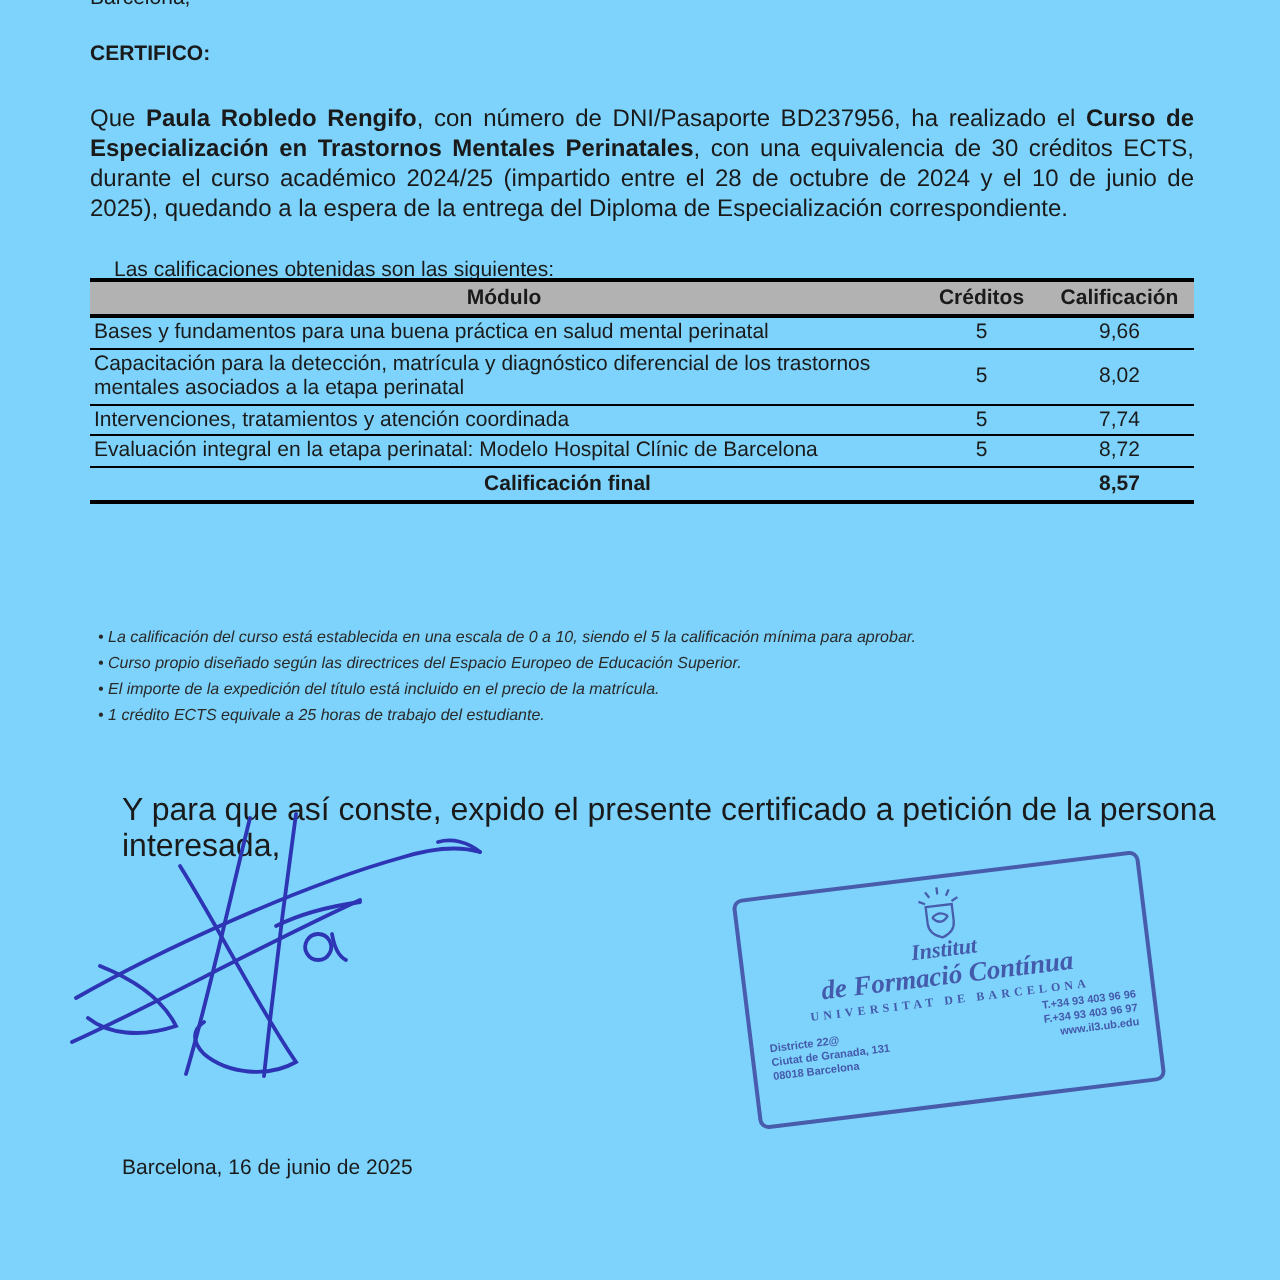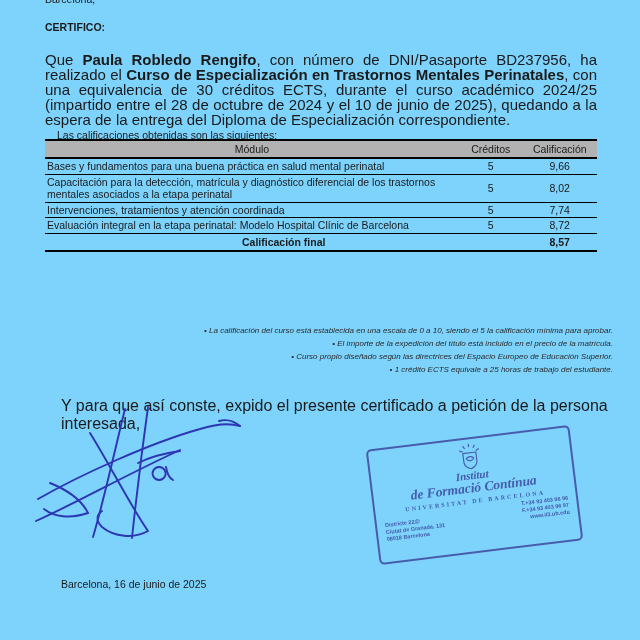--- a/index.html
+++ b/index.html
@@ -2,37 +2,37 @@
 <html><head>
 <meta charset="utf-8">
 <style>
   html,body { margin:0; padding:0; background:#ffffff; }
   .page {
     position:relative; width:640px; height:640px; background:#7dd3fc;
     font-family:"Liberation Sans", sans-serif; color:#1a1a1a; overflow:hidden;
   }
   .loc-top { position:absolute; top:-7px; left:45px; font-size:10.5px; }
   .certifico { position:absolute; top:21px; left:45px; font-size:10.5px; font-weight:bold; }
-  .intro { position:absolute; top:52px; left:45px; width:552px; font-size:15px; line-height:15px; text-align:justify; margin:0; }
+  .intro { position:absolute; top:52px; left:45px; width:552px; font-size:12px; line-height:15px; text-align:justify; margin:0; }
   .grades-intro { position:absolute; top:117px; left:45px; font-size:10.5px; margin:12px; }
 
   table.grades { position:absolute; top:139px; left:45px; width:552px; border-collapse:collapse;
     font-size:10.5px; border-top:2.5px solid #000; border-bottom:2px solid #000; }
-  table.grades th { background:#b2b2b2; font-weight:normal; padding:2px; border-bottom:2px solid #000; line-height:12px; }
+  table.grades th { background:#b2b2b2; font-weight:bold; padding:2px; border-bottom:2px solid #000; line-height:12px; }
   table.grades td { border-bottom:1px solid #000; padding:1px 2px; line-height:12.5px; vertical-align:middle; }
   table.grades col.c-module { width:75%; }
   table.grades col.c-credits { width:11.5%; }
   table.grades col.c-grade { width:13.5%; }
   table.grades td.credits-cell, table.grades td.grade-cell { text-align:center; }
   table.grades tfoot td { font-weight:bold; border-bottom:none; padding:2px; }
   table.grades tfoot td.final-label { text-align:center;margin-top:16px; }
   table.grades tfoot td.final-grade { text-align:center; }
 
-  .footnotes { position:absolute; top:308px; left:45px; width:552px; margin:16px; padding:0;
-    list-style:none; font-size:8px; font-style:italic; line-height:13px; color:#2a2a2a;text-align:right; }
+  .footnotes { position:absolute; top:308px; left:45px; width:552px; margin:4px; padding:0;
+    list-style:none; font-size:8px; font-style:italic; line-height:13px; color:#2a2a2a; }
   .footnotes li::before { content:"\2022\00a0"; }
 
   .closing { position:absolute; top:381px; left:45px; width:552px; font-size:16px; margin:16px; }
 
   .signature { position:absolute; left:28px; top:403px; width:250px; height:148px; }
 
   .stamp {
     position:absolute; left:372px; top:437px; width:205px; height:116px; box-sizing:border-box;
     transform:rotate(-7deg); border:2.5px solid #4553a7; border-radius:5px;
     color:#4051a5; text-align:center; padding-top:3px; opacity:0.93;
@@ -99,22 +99,22 @@
     <tfoot>
       <tr>
         <td class="final-label" colspan="2">Calificación final</td>
         <td class="final-grade">8,57</td>
       </tr>
     </tfoot>
   </table>
 
   <ul class="footnotes">
       <li>La calificación del curso está establecida en una escala de 0 a 10, siendo el 5 la calificación mínima para aprobar.</li>
+      <li>Curso propio diseñado según las directrices del Espacio Europeo de Educación Superior.</li>
       <li>El importe de la expedición del título está incluido en el precio de la matrícula.</li>
-      <li>Curso propio diseñado según las directrices del Espacio Europeo de Educación Superior.</li>
       <li>1 crédito ECTS equivale a 25 horas de trabajo del estudiante.</li>
     </ul>
 
   <p class="closing">Y para que así conste, expido el presente certificado a petición de la persona interesada,</p>
 
   <svg class="signature" viewBox="0 0 250 148" width="250" height="148">
     <g fill="none" stroke="#2d35b5" stroke-width="1.9" stroke-linecap="round">
       <path d="M10 96 C 52 72, 122 40, 172 26 C 188 21, 202 20, 212 23"></path>
       <path d="M212 23 C 206 18, 198 16, 191 18"></path>
       <path d="M97 6 C 88 42, 76 97, 65 134"></path>

